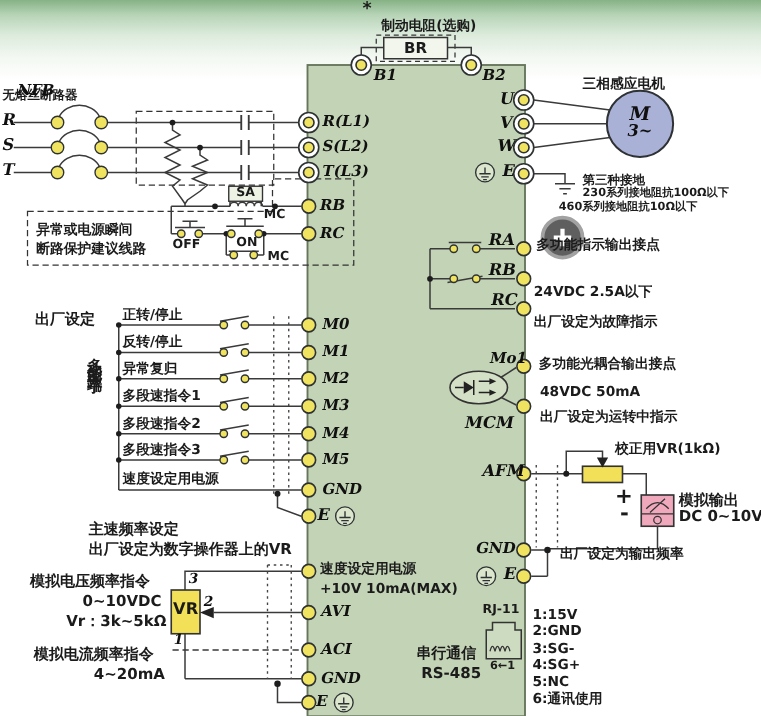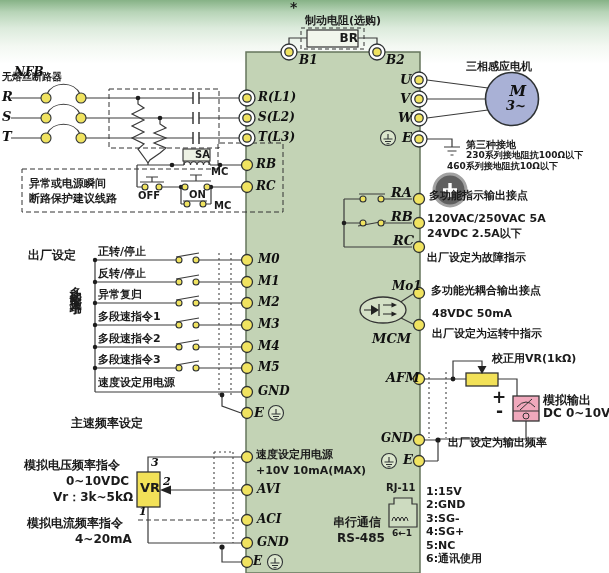--- a/index.html
+++ b/index.html
@@ -7,21 +7,21 @@
     position:relative;width:609px;height:573px;overflow:hidden;
     background:linear-gradient(to bottom,#86b286 0px,#b7d4b7 12px,#dcebdc 28px,#f3f8f2 46px,#ffffff 64px,#ffffff 100%);
     font-family:"DejaVu Sans","Liberation Sans",sans-serif;
   }
   svg{position:absolute;left:0;top:0;}
   .t{position:absolute;white-space:nowrap;line-height:1.15;}
   .cn{font-family:"DejaVu Sans","Liberation Sans",sans-serif;font-weight:700;color:#1b1b1b;}
   .s9{font-size:9px}.s10{font-size:10px}.s11{font-size:11px}.s12{font-size:12px}.s13{font-size:13px}.s14{font-size:14px}
   .term{font-family:"DejaVu Serif","Liberation Serif",serif;font-style:italic;font-weight:700;color:#101010;}
   .t11{font-size:11px}.t12{font-size:12px}.t13{font-size:13px}.t15{font-size:15px}
-  .ctr{text-align:right}
+  .ctr{text-align:center}
   .vert{writing-mode:vertical-rl;text-orientation:upright;letter-spacing:3px;}
   #watermark{
     font-family:"DejaVu Sans Mono","Liberation Mono",monospace;
     font-size:17px;font-weight:700;color:#2fae2f;letter-spacing:.5px;
     text-shadow:1px 1px 0 #fff,-1px -1px 0 #fff,1px -1px 0 #fff,-1px 1px 0 #fff,2px 2px 3px rgba(0,0,0,.18);
   }
 </style>
 </head>
 <body>
 
@@ -300,21 +300,20 @@
 <div class="t cn s10" style="left:138px;top:190px">OFF</div>
 <div class="t cn s10" style="left:189px;top:189px">ON</div>
 <div class="t cn s10" style="left:214px;top:200px">MC</div>
 <div class="t term t12" style="left:256px;top:158px">RB</div>
 <div class="t term t12" style="left:256px;top:180px">RC</div>
 
 <div class="t term t13" style="left:391px;top:186px">RA</div>
 <div class="t term t13" style="left:391px;top:210px">RB</div>
 <div class="t term t13" style="left:393px;top:234px">RC</div>
 <div class="t cn s11" style="left:429px;top:190px">多功能指示输出接点</div>
-<div class="t cn s11" style="left:427px;top:213px">120VAC/250VAC 5A</div>
 <div class="t cn s11" style="left:427px;top:228px">24VDC 2.5A以下</div>
 <div class="t cn s11" style="left:427px;top:252px">出厂设定为故障指示</div>
 
 <div class="t cn s12" style="left:28px;top:249px">出厂设定</div>
 <div class="t cn s12 vert" style="left:68px;top:276px">多功能输入端子</div>
 <div class="t cn s11" style="left:98px;top:246px">正转/停止</div>
 <div class="t cn s11" style="left:98px;top:268px">反转/停止</div>
 <div class="t cn s11" style="left:98px;top:289px">异常复归</div>
 <div class="t cn s11" style="left:98px;top:311px">多段速指令1</div>
 <div class="t cn s11" style="left:98px;top:333px">多段速指令2</div>
@@ -339,20 +338,21 @@
 <div class="t cn s11" style="left:492px;top:353px">校正用VR(1kΩ)</div>
 <div class="t cn" style="left:492px;top:388px;font-size:17px">+</div>
 <div class="t cn" style="left:496px;top:402px;font-size:17px">-</div>
 <div class="t cn s12" style="left:543px;top:394px">模拟输出</div>
 <div class="t cn s12" style="left:543px;top:407px">DC 0~10V</div>
 <div class="t term t12" style="left:381px;top:432px">GND</div>
 <div class="t term t13" style="left:403px;top:453px">E</div>
 <div class="t cn s11" style="left:448px;top:437px">出厂设定为输出频率</div>
 
 <div class="t cn s12" style="left:71px;top:417px">主速频率设定</div>
+<div class="t cn s12" style="left:71px;top:433px">出厂设定为数字操作器上的VR</div>
 <div class="t cn s12" style="left:24px;top:459px">模拟电压频率指令</div>
 <div class="t cn s12" style="left:66px;top:475px">0~10VDC</div>
 <div class="t cn s12" style="left:53px;top:491px">Vr：3k~5kΩ</div>
 <div class="t cn s13 ctr" style="left:137px;top:481px;width:23px">VR</div>
 <div class="t term t11" style="left:151px;top:457px">3</div>
 <div class="t term t11" style="left:163px;top:476px">2</div>
 <div class="t term t11" style="left:139px;top:506px">1</div>
 <div class="t cn s12" style="left:27px;top:517px">模拟电流频率指令</div>
 <div class="t cn s12" style="left:75px;top:533px">4~20mA</div>
 <div class="t cn s11" style="left:256px;top:449px">速度设定用电源</div>

